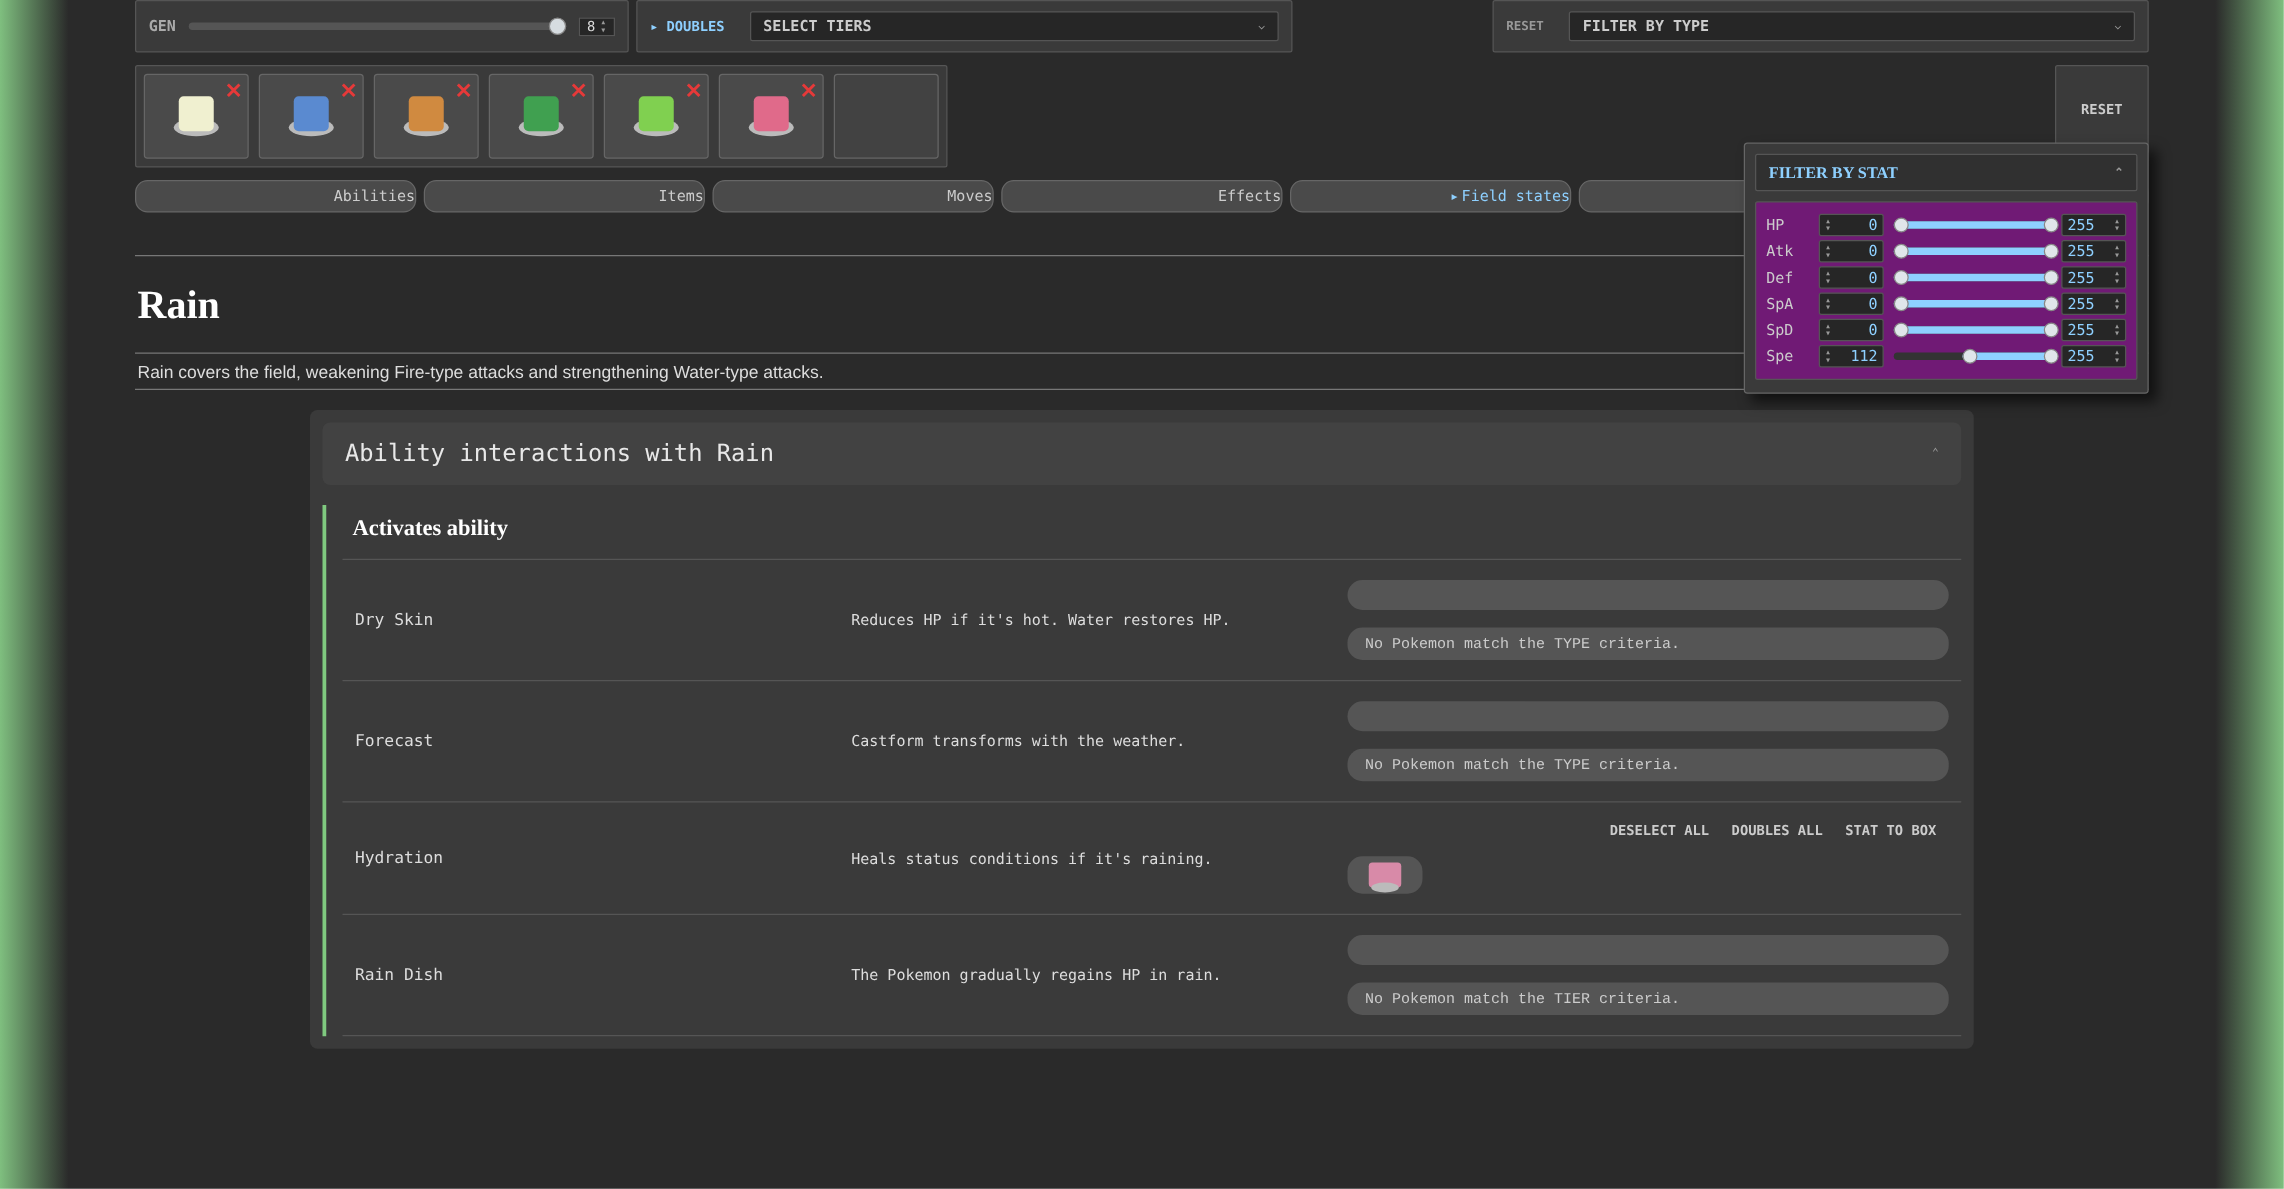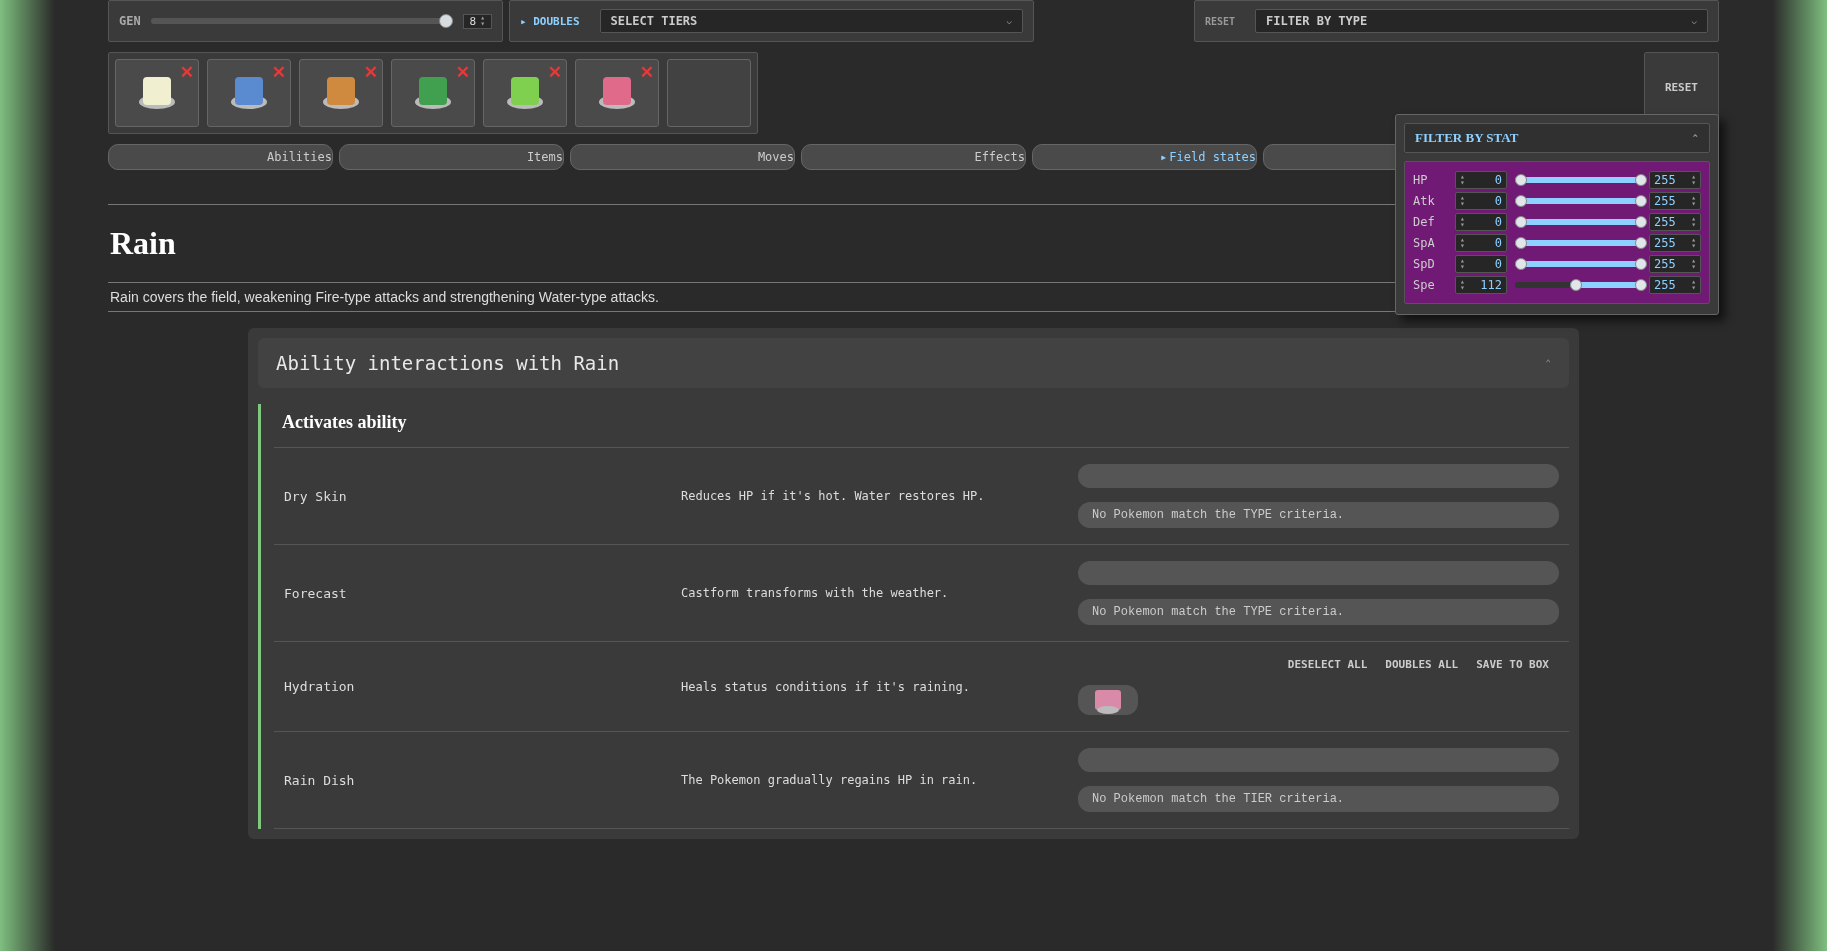--- a/index.html
+++ b/index.html
@@ -317,21 +317,21 @@
               <div class="pill tall">No Pokemon match the TYPE criteria.</div>
             </div>
           </div>
           <div class="ability-row">
             <div class="ab-name">Hydration</div>
             <div class="ab-desc">Heals status conditions if it's raining.</div>
             <div class="ab-right">
               <div class="btn-row">
                 <span class="sm-btn">DESELECT ALL</span>
                 <span class="sm-btn">DOUBLES ALL</span>
-                <span class="sm-btn">SAVE TO BOX</span>
+                <span class="sm-btn">STAT TO BOX</span>
               </div>
               <div>
                 <div class="mini-sprite-pill">
                   <div class="mini-sprite"></div>
                 </div>
               </div>
             </div>
           </div>
           <div class="ability-row">
             <div class="ab-name">Rain Dish</div>

